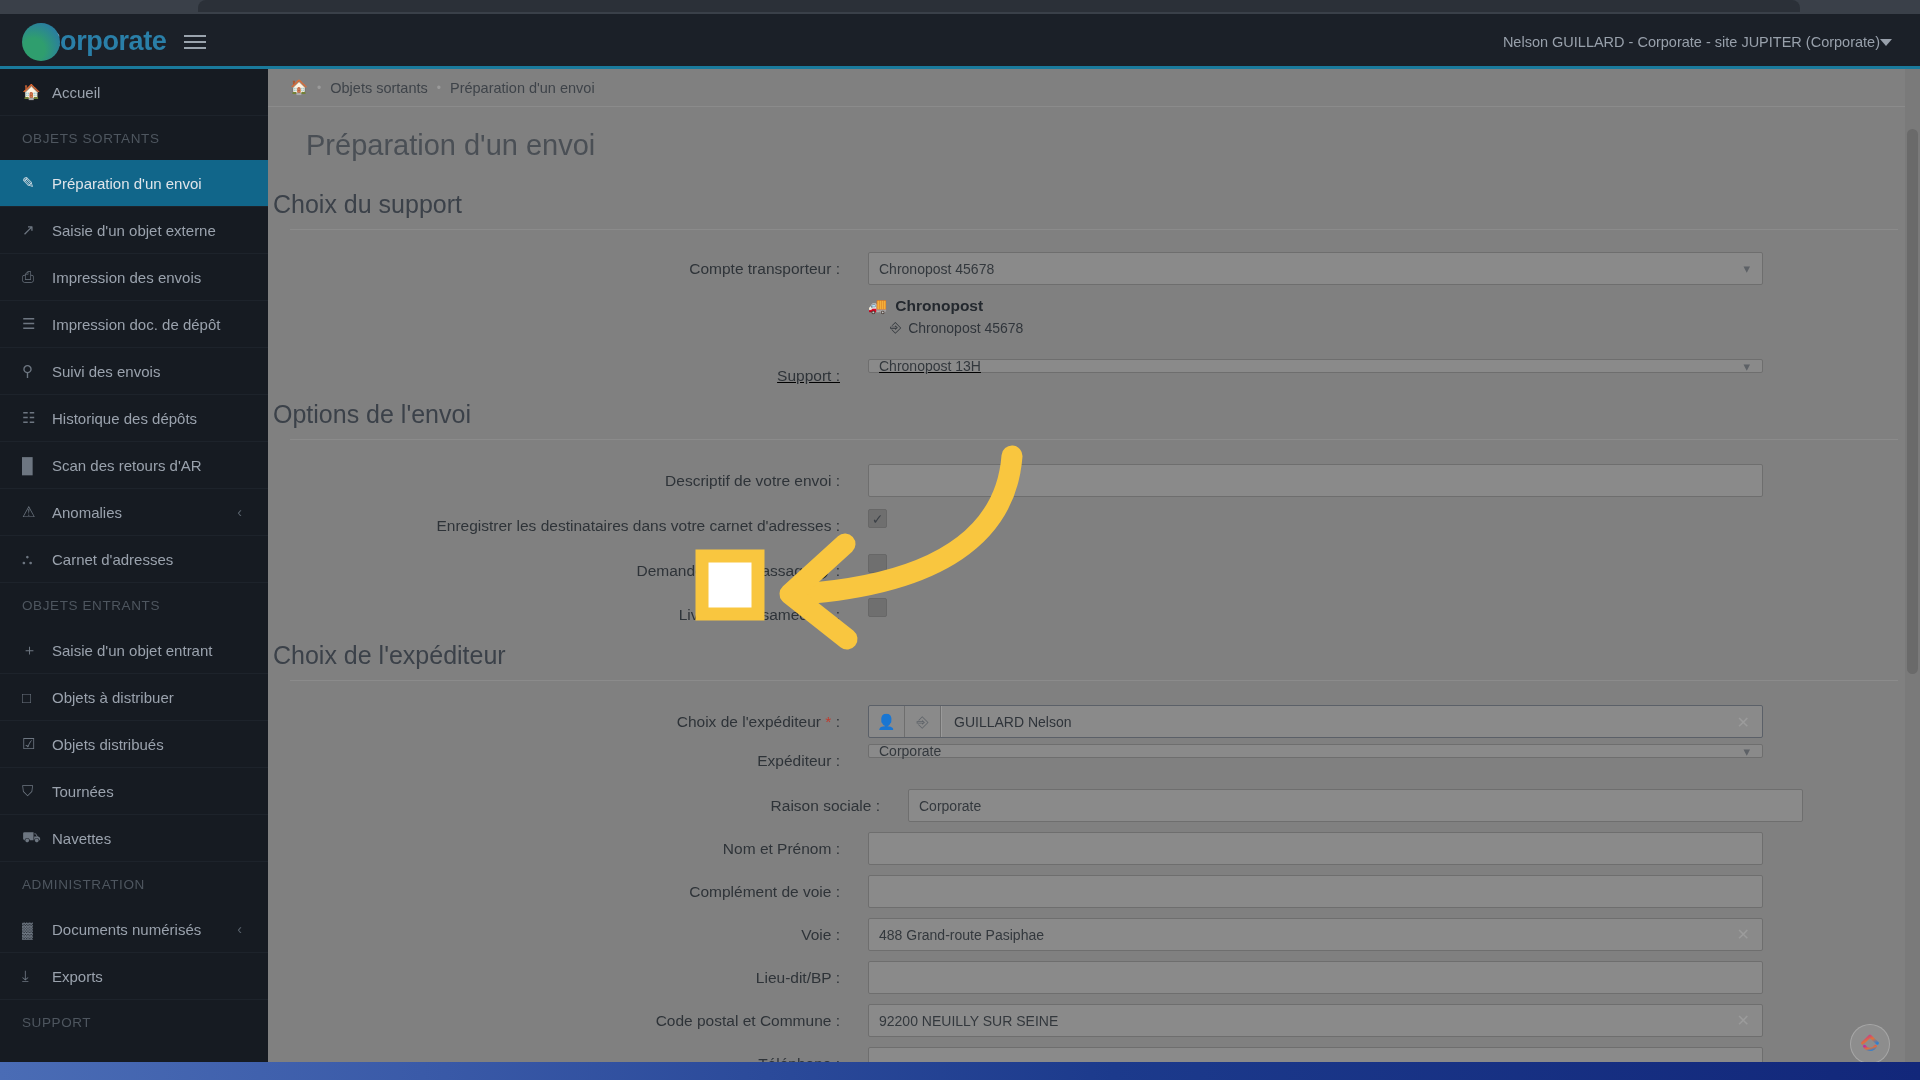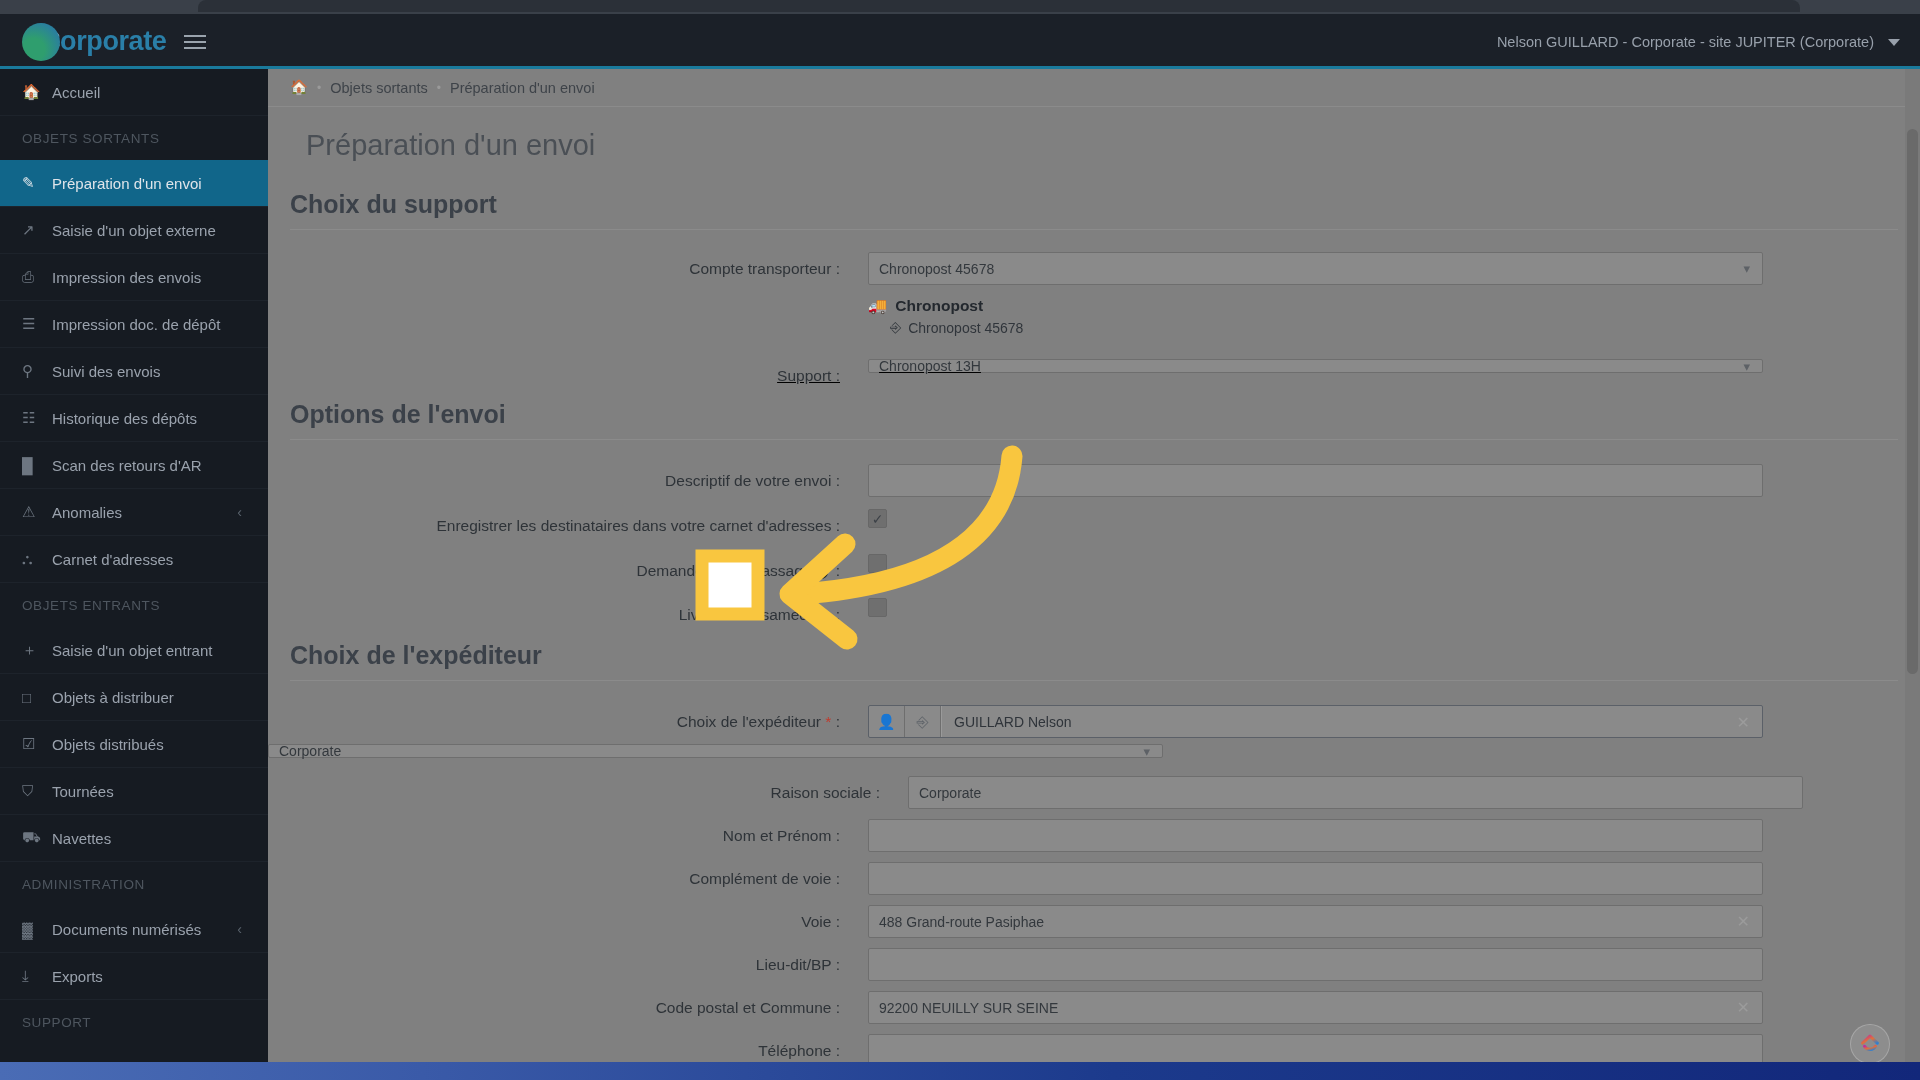--- a/index.html
+++ b/index.html
@@ -51,22 +51,22 @@
     margin-left: -19px; letter-spacing: -0.4px;
   }
   .brand-text .lead { color: #c8ced6; }
   .hamburger {
     margin-left: 18px; width: 24px; height: 18px; cursor: pointer;
     display: flex; flex-direction: column; justify-content: space-between;
     padding: 2px 0;
   }
   .hamburger span { display: block; height: 2px; background: #9aa3ad; width: 22px; }
   .topbar-right {
-    margin-left: auto; display: flex; align-items: center; gap: 14px;
-    padding-right: 20px; color: #98a0ab; font-size: 14.5px;
+    margin-left: auto; display: flex; align-items: center; 
+    padding-right: 28px; color: #98a0ab; font-size: 14.5px;
   }
   .caret-down {
     width: 0; height: 0; border-left: 6px solid transparent;
     border-right: 6px solid transparent; border-top: 7px solid #98a0ab;
     margin-top: 2px;
   }
 
   
   #sidebar {
     position: absolute; top: 55px; left: 0; width: 268px; height: 1011px;
@@ -101,22 +101,22 @@
     padding-left: 22px; font-size: 14.5px; color: #3e4349;
     border-bottom: 1px solid #8b8b8b;
   }
   #breadcrumb .sep { color: #9a9a9a; font-size: 12px; }
   #page-title {
     font-size: 29px; color: #4a4f55; font-weight: normal;
     padding: 22px 0 10px 38px;
   }
 
   .section-title {
-    font-size: 25px; color: #3b4149; font-weight: bold;
-    padding: 12px 0 10px 22px; margin-top: 6px;
+    font-size: 25px; color: #3b4149; font-weight: normal;
+    padding: 12px 0 10px 5px; margin-top: 6px;
   }
   .section-rule {
     height: 1px; background: #8b8b8b; margin: 0 22px 0 22px;
   }
 
   .form-row {
     display: flex; align-items: flex-start; margin-top: 14px;
   }
   .form-label {
     width: 600px; flex: 0 0 600px; text-align: right;
@@ -402,20 +402,21 @@
         <div class="sender-input-group">
           <span class="sender-btn">👤</span>
           <span class="sender-btn">⎆</span>
           <span class="sender-val">GUILLARD Nelson</span>
           <span class="sender-clear">✕</span>
         </div>
       </div>
     </div>
 
     <div class="form-row" style="margin-top:6px;">
+      <div class="form-label">Expéditeur :</div>
       <div class="form-field">
         <div class="input-box select">
           <span>Corporate</span>
         </div>
       </div>
     </div>
 
     <div id="sender-fields" style="margin-top:18px;">
         <div class="form-row" style="margin-top: 0px; margin-left: 40px;">
           <div class="form-label">Raison sociale :</div>

